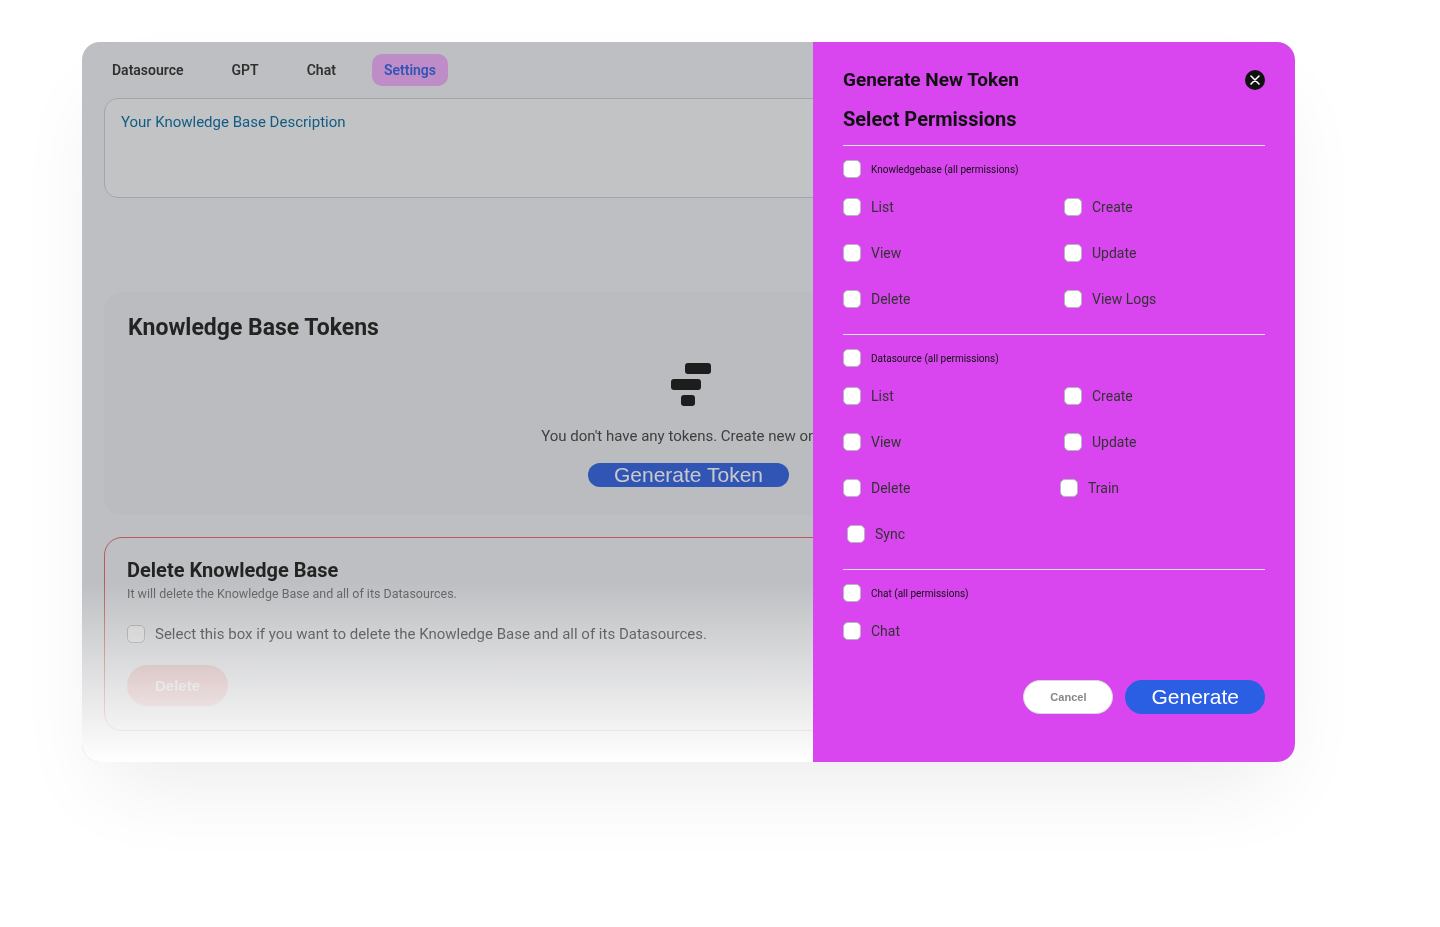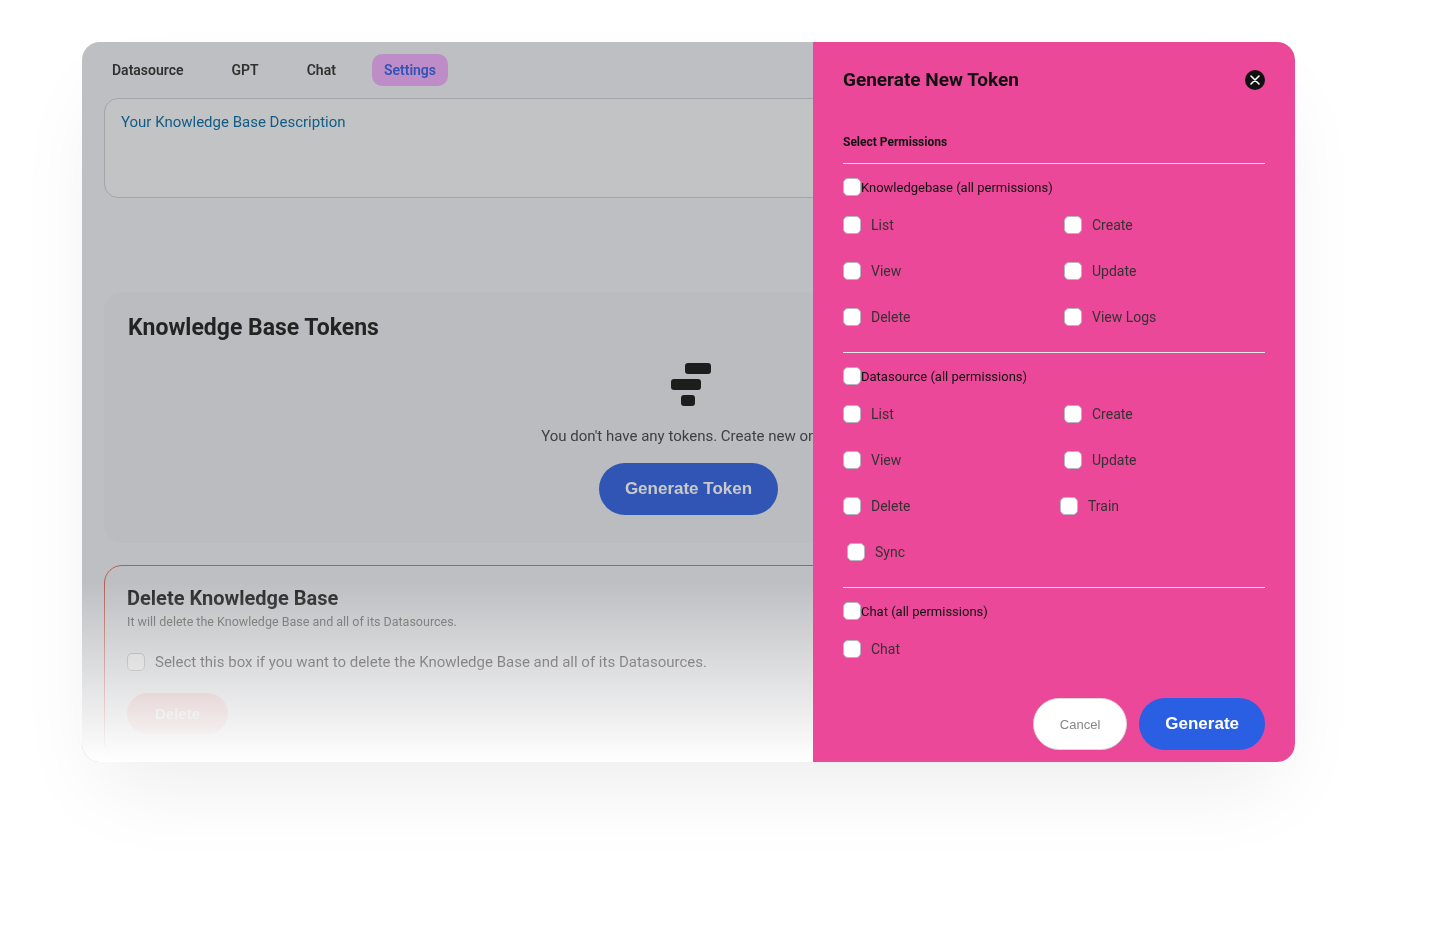--- a/index.html
+++ b/index.html
@@ -95,23 +95,23 @@
   }
   .empty-text {
     color: #414141;
     font-size: 15px;
     margin-bottom: 18px;
   }
   .btn-primary {
     background: #2b5fe3;
     color: #fff;
     border: none;
-    padding: 16px 26px;
-    font-size: 17px;
-    font-weight: 700;
+    padding: 0 26px;
+    font-size: 21px;
+    font-weight: 400;
     border-radius: 999px;
     cursor: pointer;
   }
   .danger-card {
     margin-top: 22px;
     border: 1.5px solid #e06a6a;
     border-radius: 18px;
     padding: 20px 22px 24px 22px;
     background: transparent;
   }
@@ -158,21 +158,21 @@
     height: 180px;
     background: linear-gradient(to bottom, rgba(255,255,255,0), #fff);
     z-index: 2;
     pointer-events: none;
   }
   
   .drawer {
     position: absolute;
     top: 0; right: 0; bottom: 0;
     width: 482px;
-    background: #ec4899;
+    background: #d946ef;
     z-index: 5;
     border-top-right-radius: 18px;
     border-bottom-right-radius: 18px;
     padding: 26px 30px 24px 30px;
     overflow-y: auto;
   }
   .drawer-header {
     display: flex;
     justify-content: space-between;
     align-items: center;
@@ -188,36 +188,37 @@
     background: #111;
     color: #fff;
     display: flex;
     align-items: center;
     justify-content: center;
     font-size: 12px;
     cursor: pointer;
     flex-shrink: 0;
   }
   .drawer-sub {
-    font-size: 12px;
-    font-weight: 700;
-    margin-top: 44px;
+    font-size: 20px;
+    font-weight: 700;
+    margin-top: 16px;
     color: #111;
   }
   .perm-section {
     border-top: 1px solid #e2e4e8;
     padding: 14px 0 4px 0;
     margin-top: 14px;
   }
   .perm-section:first-of-type {
   }
   .perm-all {
     display: flex;
     align-items: center;
-    font-size: 13px;
+    gap: 10px;
+    font-size: 10px;
     color: #111;
     margin-bottom: 12px;
   }
   .perm-grid {
     display: grid;
     grid-template-columns: 1fr 1fr;
     gap: 12px;
   }
   .perm-item {
     display: flex;
@@ -232,22 +233,22 @@
     display: flex;
     justify-content: flex-end;
     gap: 12px;
     margin-top: 28px;
   }
   .btn-secondary {
     background: #fff;
     color: #868686;
     border: 1.5px solid #d6d8dc;
     padding: 10px 26px;
-    font-size: 13px;
-    font-weight: 400;
+    font-size: 11px;
+    font-weight: 700;
     border-radius: 999px;
     cursor: pointer;
   }
 </style>
 </head>
 <body>
 
 <div class="app-frame">
 
   <div class="tabs">

